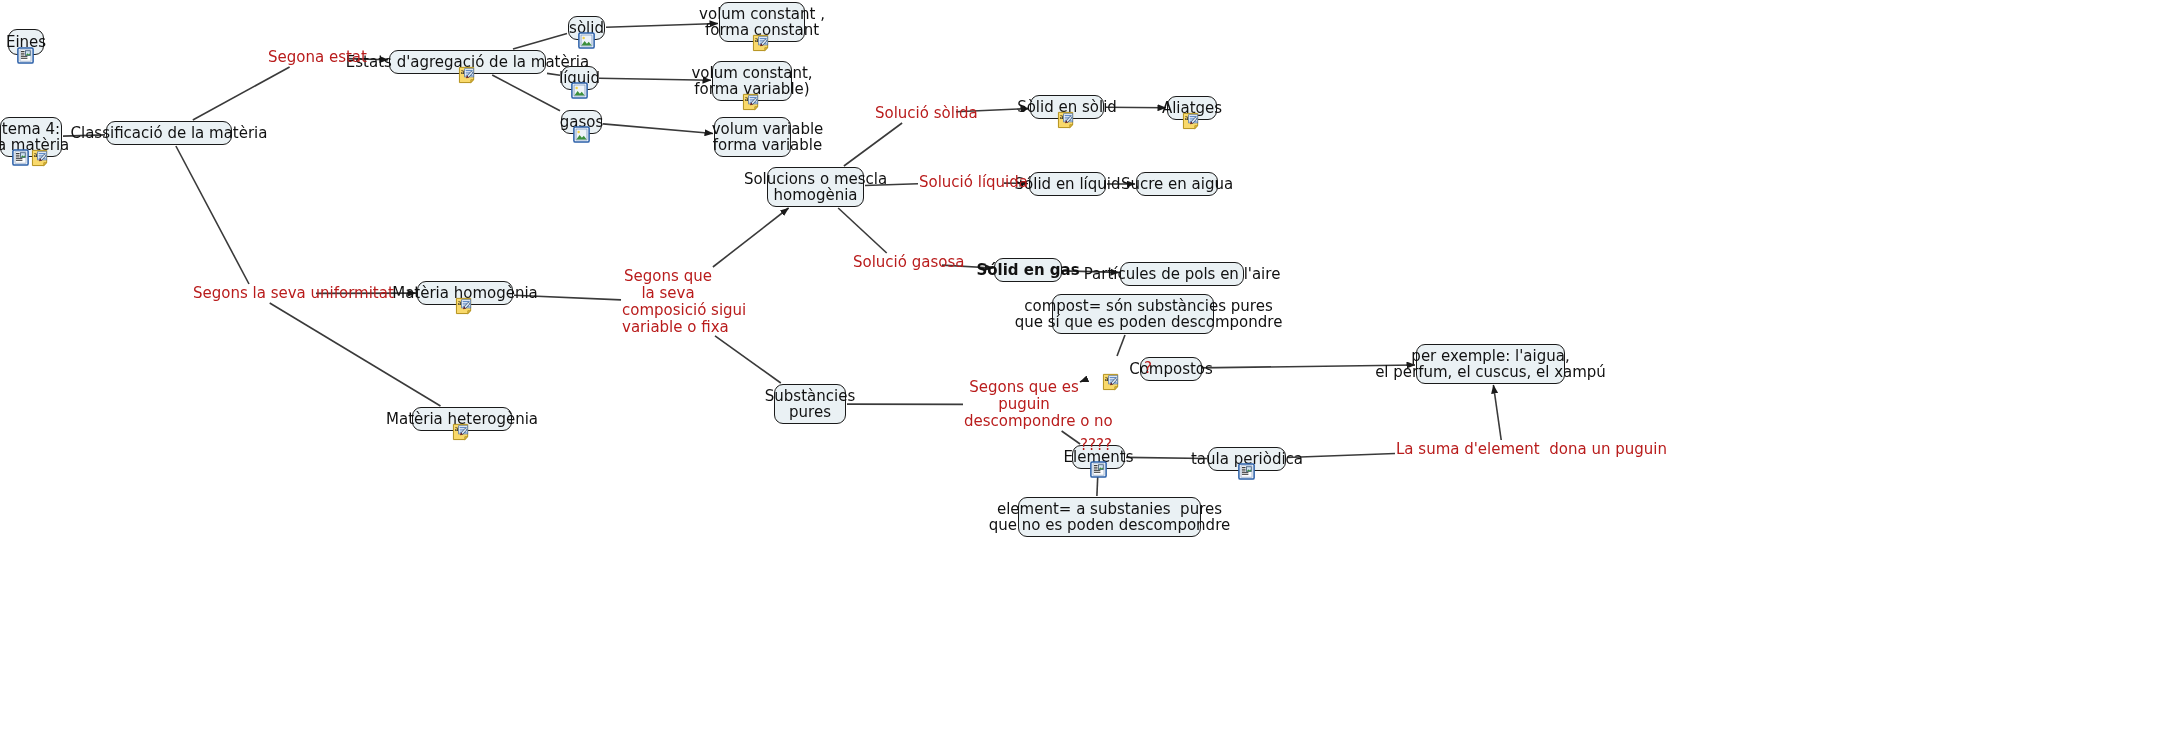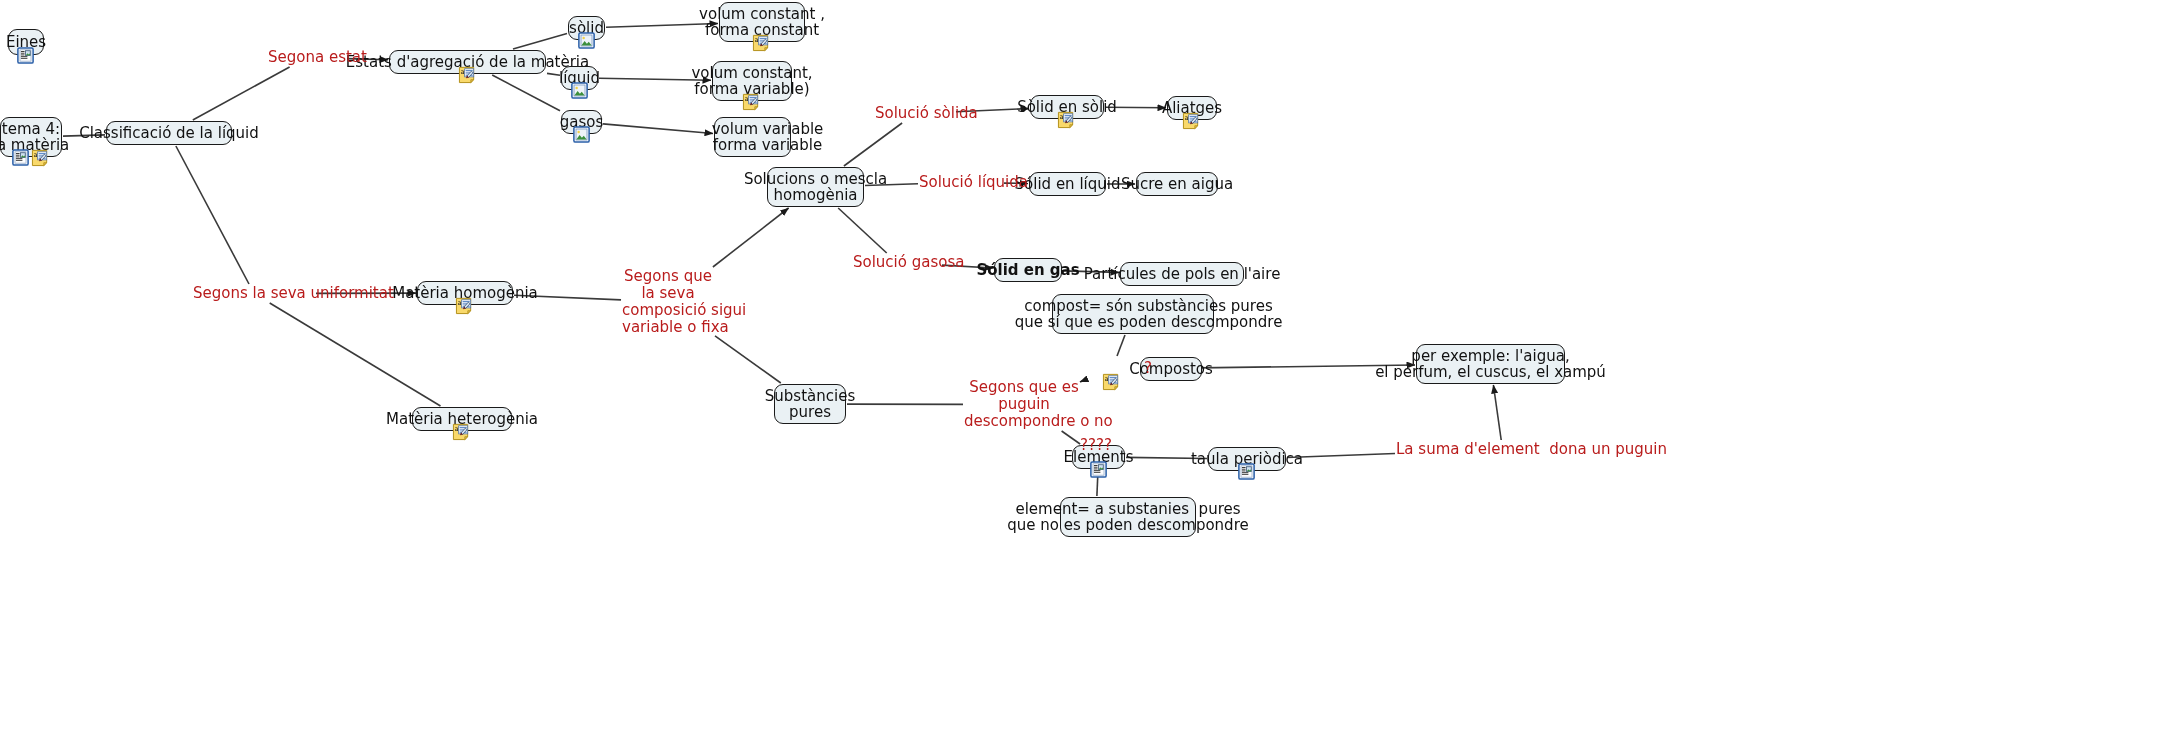--- a/index.html
+++ b/index.html
@@ -159,21 +159,21 @@
               <line x1="8" y1="7.6" x2="15.5" y2="7.6"></line>
               <line x1="8" y1="9.4" x2="15.5" y2="9.4"></line>
               <line x1="8" y1="11.2" x2="15.5" y2="11.2"></line>
             </g>
             <text x="2.6" y="9.3" font-family="DejaVu Sans, sans-serif" font-size="7" fill="#1a1a1a">a</text>
             <path d="M9.5 11.5l4.5-5 1.8 1.6-4.6 5z" fill="#d9e4f2" stroke="#33506f" stroke-width="0.8"></path>
             <path d="M9.5 11.5l-.6 2.1 2.1-.7z" fill="#8b2020" stroke="#5a1212" stroke-width="0.6"></path>
           </svg>
         </span>
       </div>
-      <div class="node" style="left: 106px; top: 121px; width: 126px; min-height: 20px;"><span>Classificació de la líquid</span></div>
+      <div class="node" style="left: 106px; top: 121px; width: 126px; min-height: 20px;"><span>Classificació de la matèria</span></div>
       <div class="node" style="left: 389px; top: 50px; width: 157px; min-height: 21px;"><span>Estats d'agregació de la matèria</span></div>
       <div class="icons" style="left: 457.5px; top: 65px;">
         <span>
           <svg class="ico" viewBox="0 0 20 20">
             <path d="M1.5 2.5h15v13l-3 3h-12z" fill="#f9d96b" stroke="#b08c14" stroke-width="1"></path>
             <path d="M13.5 15.5h3l-3 3z" fill="#e3c256" stroke="#b08c14" stroke-width="0.8"></path>
             <rect x="7" y="4" width="9.5" height="8.5" fill="#ffffff" stroke="#4a6fa8" stroke-width="0.8"></rect>
             <g stroke="#5a86c4" stroke-width="1">
               <line x1="8" y1="5.8" x2="15.5" y2="5.8"></line>
               <line x1="8" y1="7.6" x2="15.5" y2="7.6"></line>
@@ -397,21 +397,21 @@
               <line x1="5.2" y1="11.2" x2="12" y2="11.2"></line>
               <line x1="5.2" y1="13" x2="12" y2="13"></line>
             </g>
             <rect x="10" y="5" width="5" height="5" fill="#cfe0ef" stroke="#33506f" stroke-width="0.8"></rect>
             <path d="M10.4 9.7l1.6-2.1 1 1.3 1-1.1 1.4 1.9z" fill="#3c8f3c"></path>
           </svg>
         </span>
       </div>
       <div class="node" style="left: 1416px; top: 344px; width: 149px; min-height: 31px;"><span>per exemple: l'aigua,
 el perfum, el cuscus, el xampú</span></div>
-      <div class="node" style="left: 1060px; top: 497px; width: 136px; min-height: 31px;"><span>element= a substanies  pures
+      <div class="node" style="left: 1018px; top: 497px; width: 183px; min-height: 31px;"><span>element= a substanies  pures
 que no es poden descompondre</span></div>
     </div>
   <div id="label-layer">
       <div class="linklabel" style="left: 268px; top: 49px; width: 78px;">Segona estat</div>
       <div class="linklabel" style="left: 193px; top: 285px; width: 122px;">Segons la seva uniformitat</div>
       <div class="linklabel" style="left: 622px; top: 268px; width: 92px;">Segons que
 la seva
 composició sigui
 variable o fixa</div>
       <div class="linklabel" style="left: 875px; top: 105px; width: 80px;">Solució sòlida</div>

